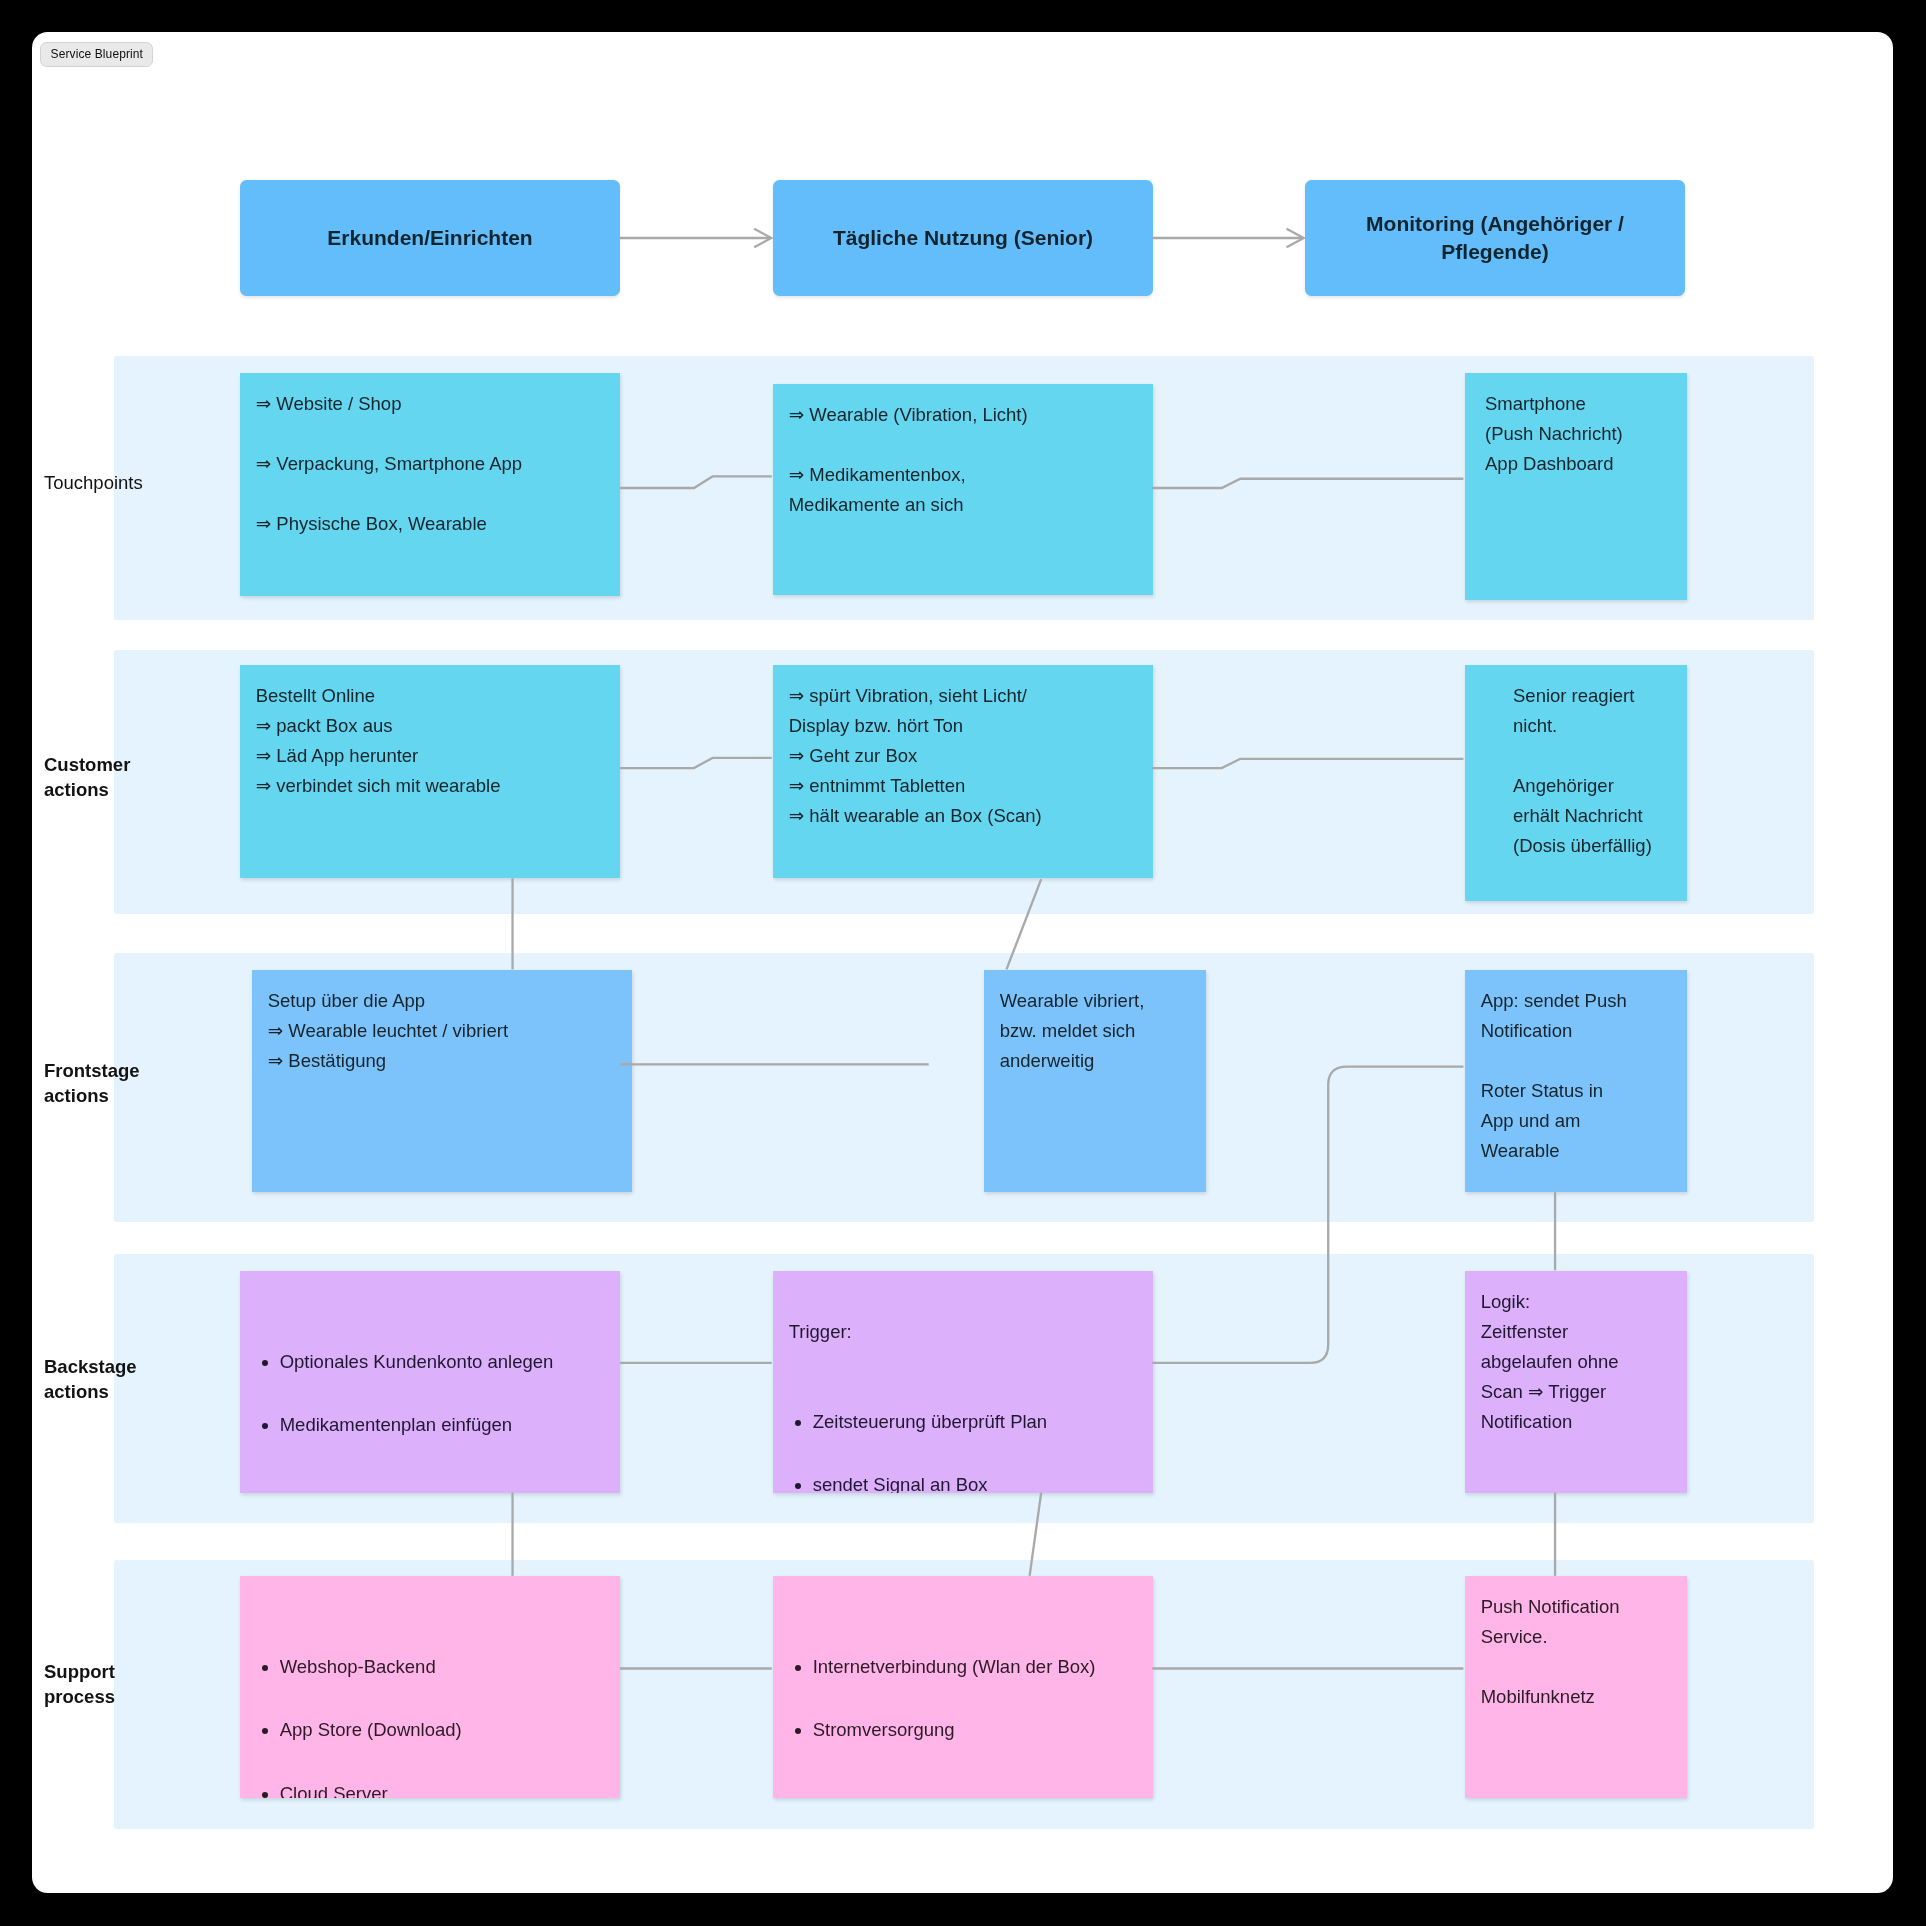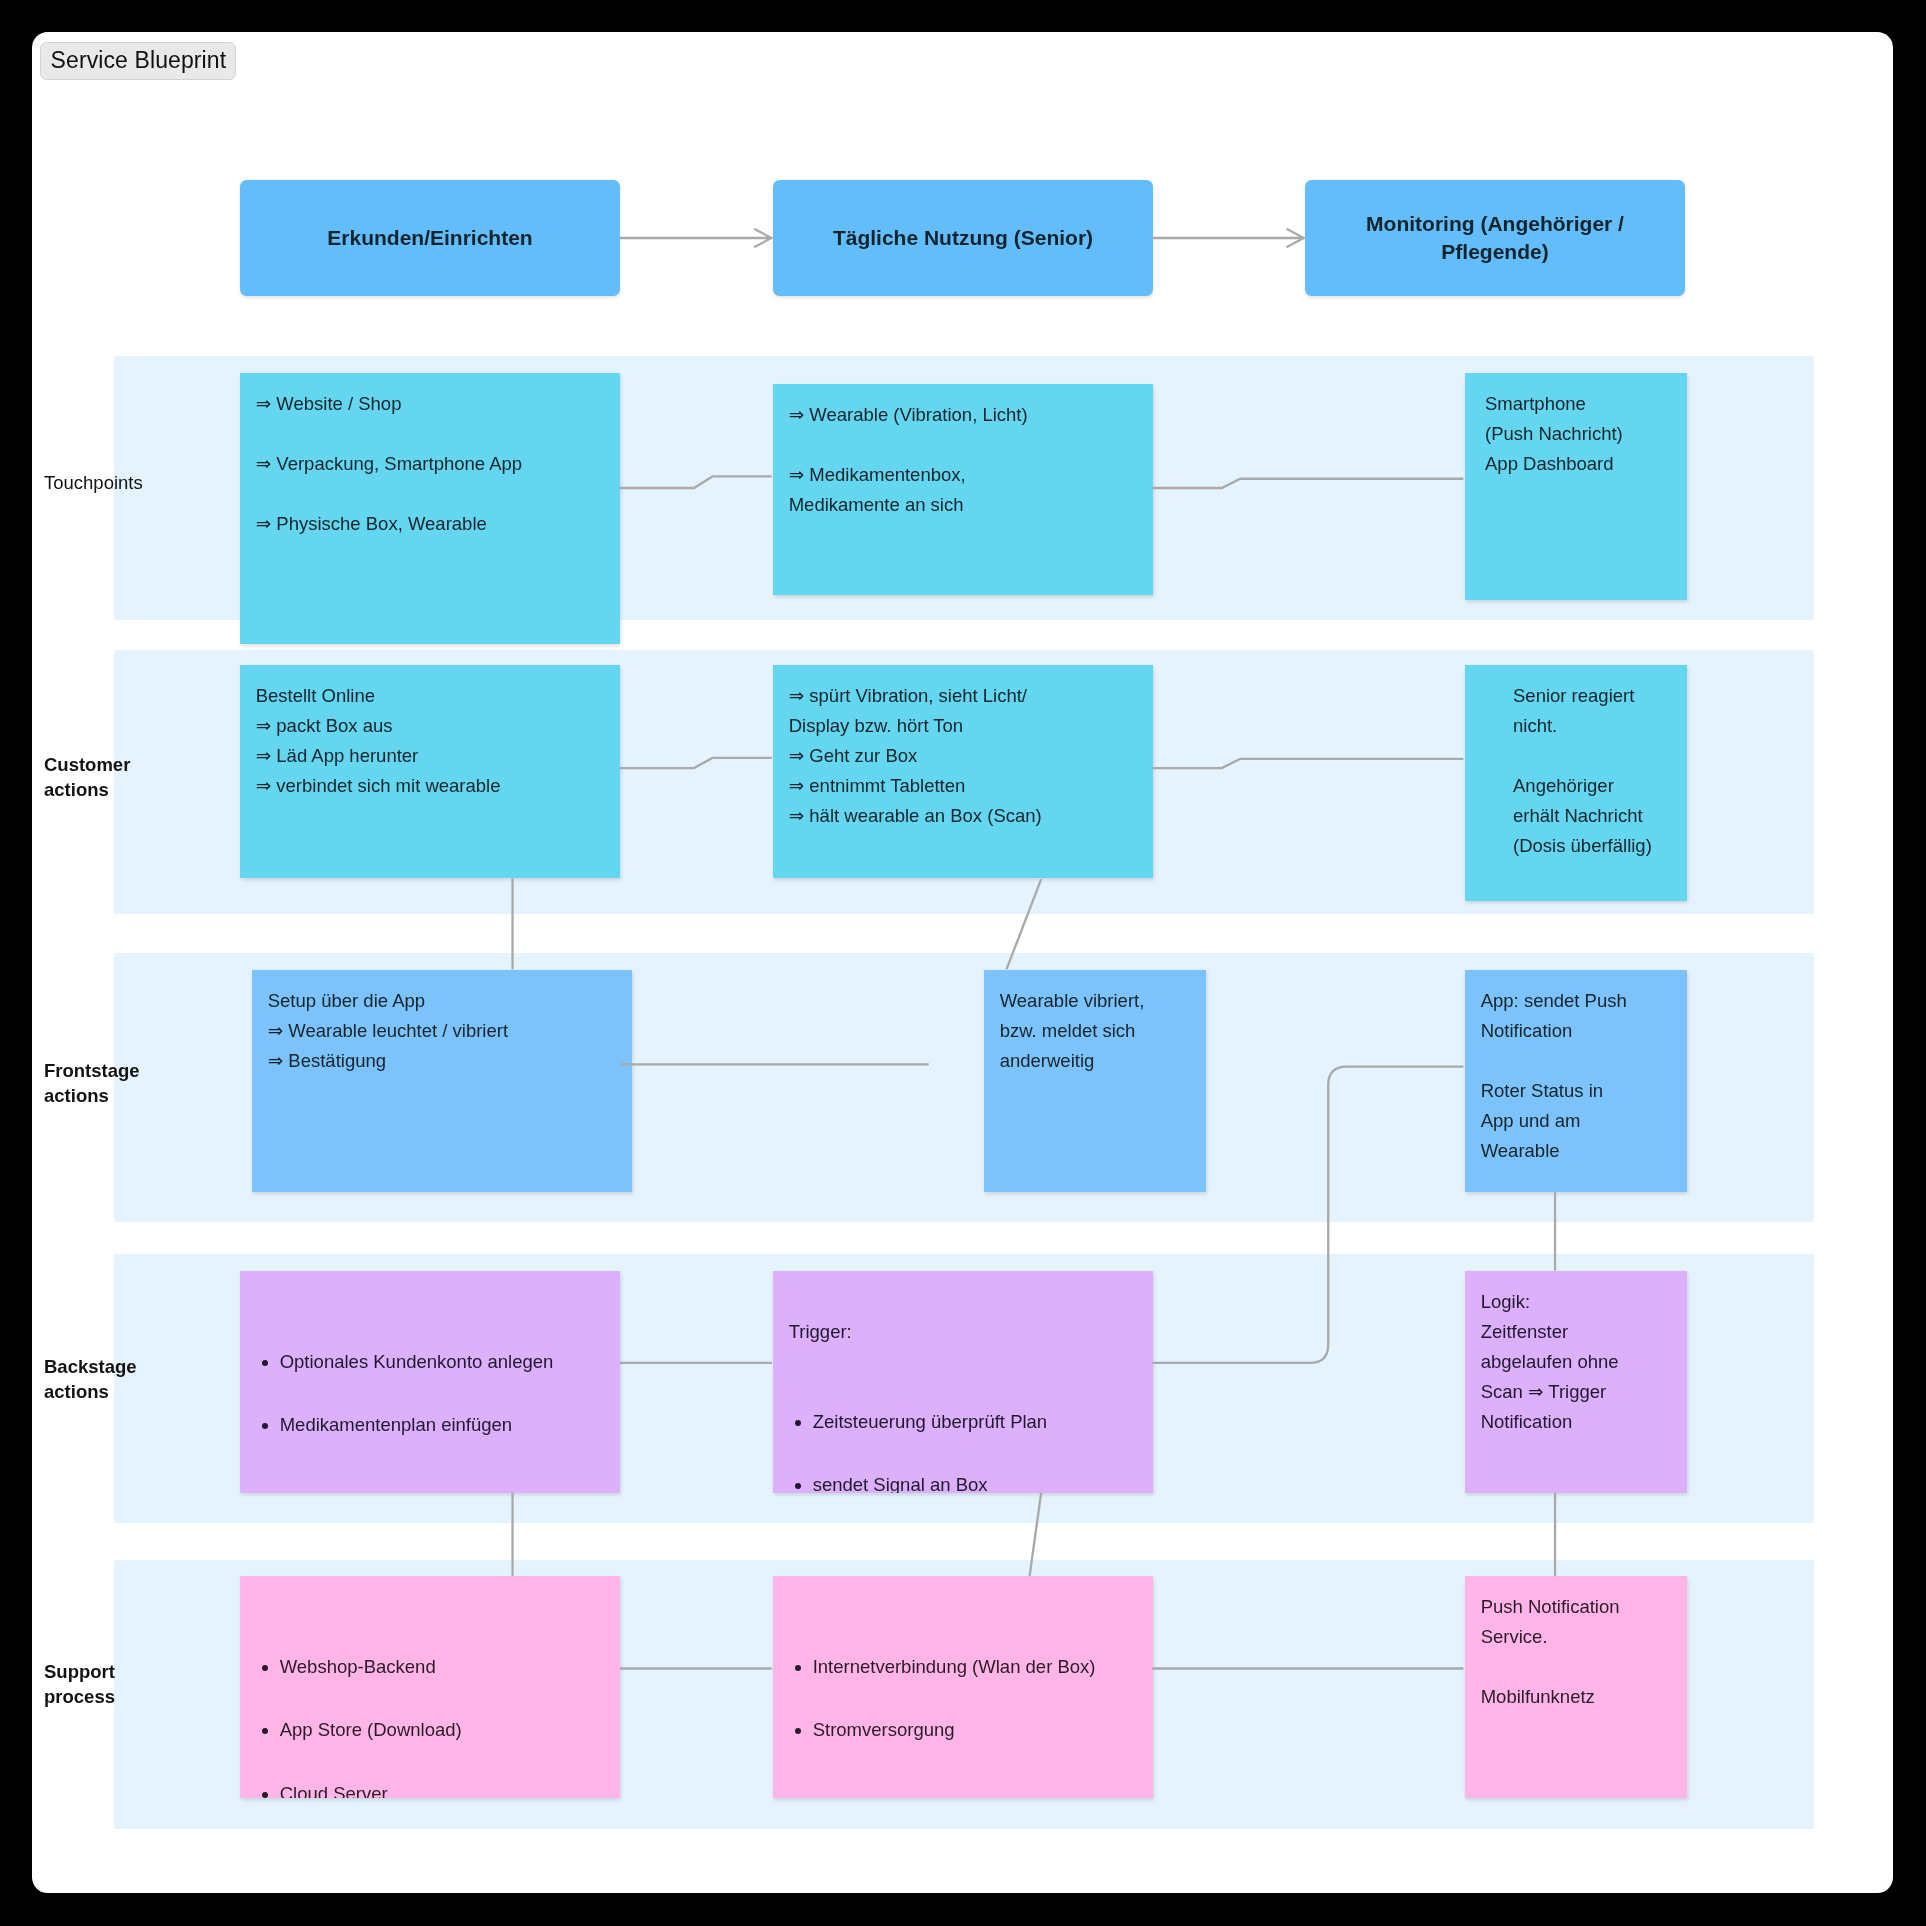--- a/index.html
+++ b/index.html
@@ -16,21 +16,21 @@
     border-radius:15.7px;
     overflow:hidden;
   }
   
   #title-pill{
     position:absolute;left:8.3px;top:10.2px;
     background:#e9e9e9;
     border:0.9px solid #d2d2d2;
     border-radius:6.5px;
     padding:4.2px 9.3px 5.1px 9.3px;
-    font-size:23px;
+    font-size:12px;
     color:#111;
     letter-spacing:0.1px;
     white-space:nowrap;
   }
   
   .stage{
     position:absolute;
     background:#63bdfb;
     border-radius:6.5px;
     box-shadow:0 1.4px 3.2px rgba(0,0,0,.10);
@@ -97,21 +97,21 @@
   <div class="stage" style="left:741px;top:148px;width:380px;height:116px;">
     <span>Tägliche Nutzung (Senior)</span>
   </div>
   <div class="stage" style="left:1273px;top:148px;width:380px;height:116px;">
     <span>Monitoring (Angehöriger /
 Pflegende)</span>
   </div>
 
   <div class="lane" style="top:324px;height:264px;"></div>
   <div class="lane-label" style="top:438px;">Touchpoints</div>
-  <div class="card cyan" style="left:208px;top:341px;width:380px;height:271px;">⇒ Website / Shop
+  <div class="card cyan" style="left:208px;top:341px;width:380px;height:223px;">⇒ Website / Shop
 
 ⇒ Verpackung, Smartphone App
 
 ⇒ Physische Box, Wearable</div>
   <div class="card cyan" style="left:741px;top:352px;width:380px;height:211px;">⇒ Wearable (Vibration, Licht)
 
 ⇒ Medikamentenbox,
 Medikamente an sich</div>
   <div class="card cyan" style="left:1433px;top:341px;width:222px;height:227px;padding-left:20px;">Smartphone
 (Push Nachricht)

